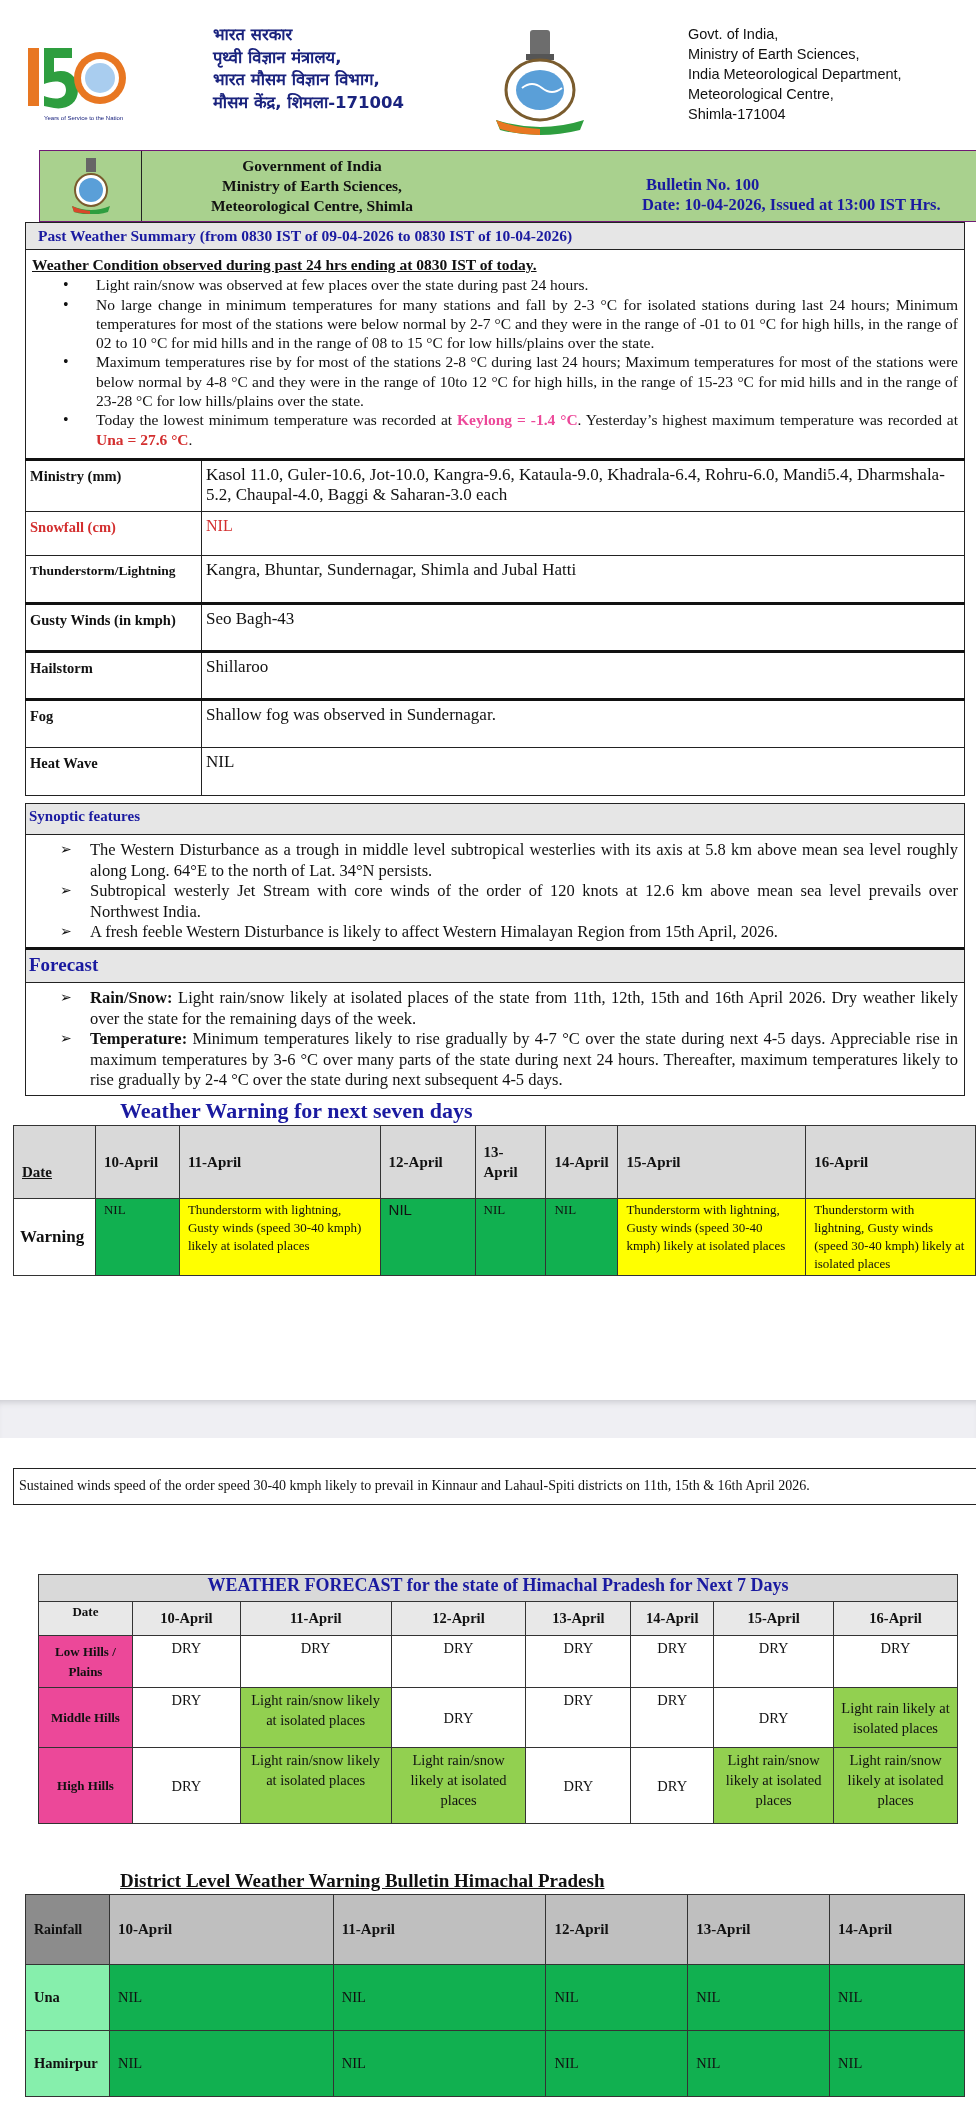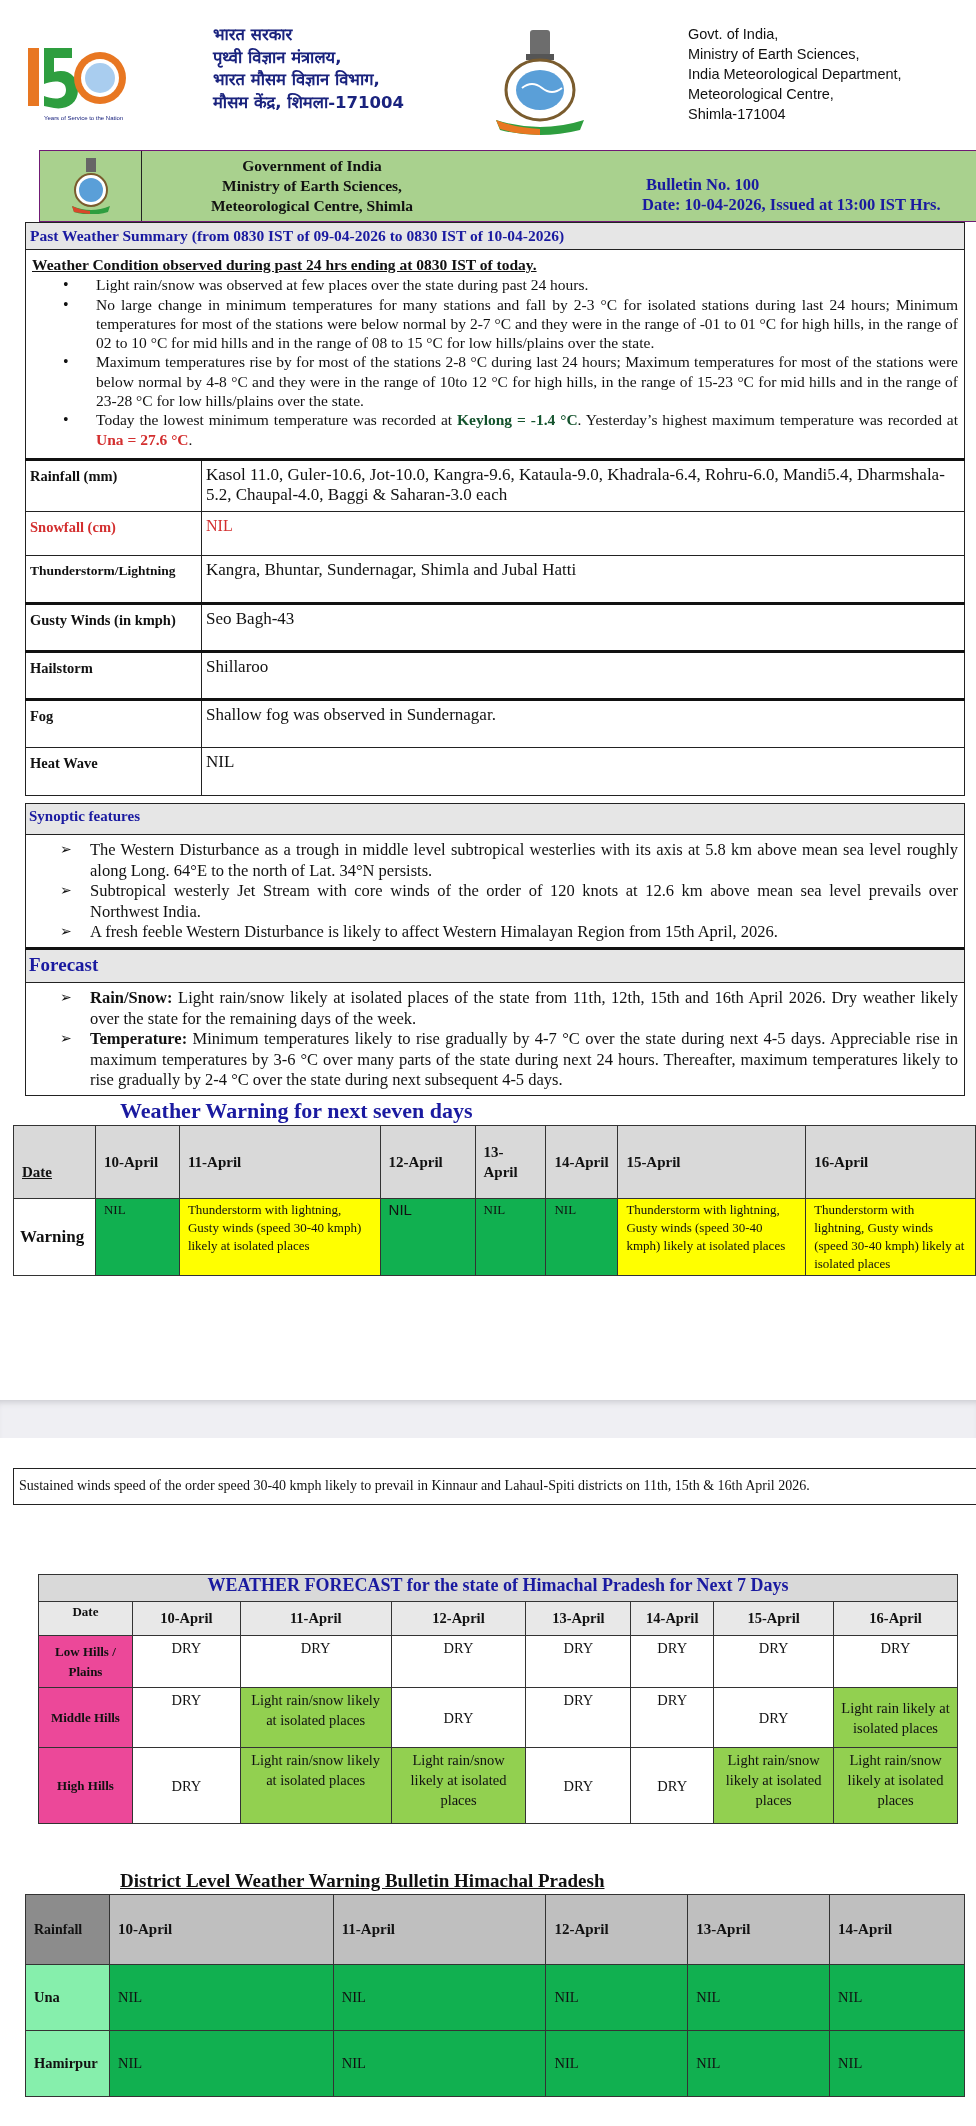--- a/index.html
+++ b/index.html
@@ -12,27 +12,27 @@
   .eng-head { left: 688px; top: 24px; font-family: "Liberation Sans", sans-serif; font-size: 14.5px; line-height: 20px; color: #111; font-weight: 500; }
 
   
   .banner { left: 39px; top: 150px; width: 940px; height: 72px; background: #a9d18e; border: 1px solid #701a75; display: flex; }
   .banner .logo-cell { width: 102px; border-right: 1px solid #222; display: flex; align-items: center; justify-content: center; }
   .banner .mid { width: 340px; text-align: center; font-weight: bold; font-size: 15.5px; line-height: 20px; padding-top: 5px; }
   .banner .right { padding-left: 160px; padding-top: 24px; font-weight: bold; font-size: 16.5px; line-height: 20px; color: #1a1aa0; }
   .banner .right .r1 { padding-left: 4px; }
 
   .section-bar { left: 25px; width: 940px; background: #e6e6e6; border: 1px solid #222; color: #1a1aa0; font-weight: bold; }
-  .pws { top: 222px; height: 28px; font-size: 15.5px; padding: 4px 4px; }
+  .pws { top: 222px; height: 28px; font-size: 15.5px; padding: 4px 12px; }
   .obs { left: 25px; top: 250px; width: 940px; height: 208px; border-left: 1px solid #222; border-right: 1px solid #222; padding: 5px 6px; font-size: 15.5px; line-height: 19.3px; }
   .obs h3 { font-size: 15.5px; font-weight: bold; text-decoration: underline; margin-bottom: 1px; }
   .obs ul { list-style: none; padding-left: 64px; }
   .obs li { position: relative; text-align: justify; padding-right: 0; }
   .obs li::before { content: "•"; position: absolute; left: -33px; top: 0; font-size: 16px; }
-  .blue-b { color: #14532d; font-weight: bold; }
+  .blue-b { color: #ec4899; font-weight: bold; }
   .red-b { color: #d32f2f; font-weight: bold; }
 
   
   .ptable { left: 25px; top: 458px; width: 940px; border-collapse: collapse; }
   .ptable td { border: 1px solid #222; vertical-align: top; font-size: 17px; line-height: 20px; padding: 3px 4px; }
   .ptable tr { height: 48px; }
   .ptable td.lbl { width: 176px; font-weight: bold; font-size: 14.5px; padding-top: 5px; }
   .ptable td.val { padding-top: 4px; }
   .ptable tr.thick td { border-top: 3px solid #111; }
   .red { color: #d32f2f; }
@@ -146,21 +146,21 @@
     <li>Light rain/snow was observed at few places over the state during past 24 hours.</li>
     <li>No large change in minimum temperatures for many stations and fall by 2-3 °C for isolated stations during last 24 hours; Minimum temperatures for most of the stations were below normal by 2-7 °C and they were in the range of -01 to 01 °C for high hills, in the range of 02 to 10 °C for mid hills and in the range of 08 to 15 °C for low hills/plains over the state.</li>
     <li>Maximum temperatures rise by for most of the stations 2-8 °C during last 24 hours; Maximum temperatures for most of the stations were below normal by 4-8 °C and they were in the range of 10to 12 °C for high hills, in the range of 15-23 °C for mid hills and in the range of 23-28 °C for low hills/plains over the state.</li>
     <li><span>Today the lowest minimum temperature was recorded at </span><span class="blue-b">Keylong = -1.4 °C</span><span>. Yesterday’s highest maximum temperature was recorded at </span><span class="red-b">Una = 27.6 °C</span><span>.</span></li>
   </ul>
 </div>
 
 <table class="abs ptable">
   <tbody>
       <tr class="thick" style="height:52px">
-    <td class="lbl">Rainfall (mm)</td>
+    <td class="lbl">Ministry (mm)</td>
     <td class="val">Kasol 11.0, Guler-10.6, Jot-10.0, Kangra-9.6, Kataula-9.0, Khadrala-6.4, Rohru-6.0, Mandi5.4, Dharmshala-5.2, Chaupal-4.0, Baggi &amp; Saharan-3.0 each</td>
   </tr>
   <tr style="height:44px">
     <td class="lbl red">Snowfall (cm)</td>
     <td class="val red" style="font-size:16px">NIL</td>
   </tr>
   <tr>
     <td class="lbl" style="font-size:13.5px">Thunderstorm/Lightning</td>
     <td class="val">Kangra, Bhuntar, Sundernagar, Shimla and Jubal Hatti</td>
   </tr>

